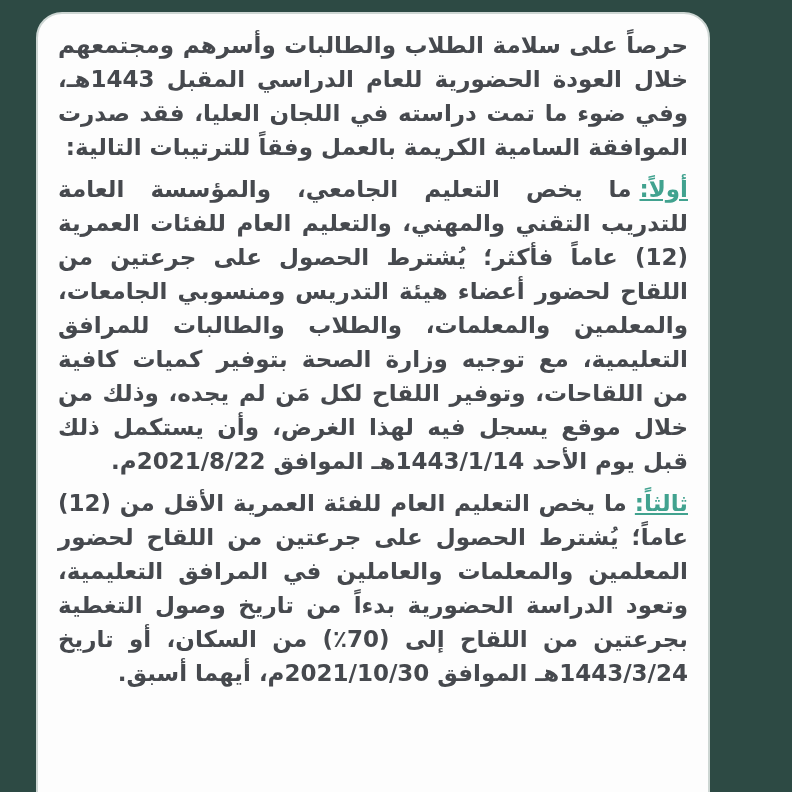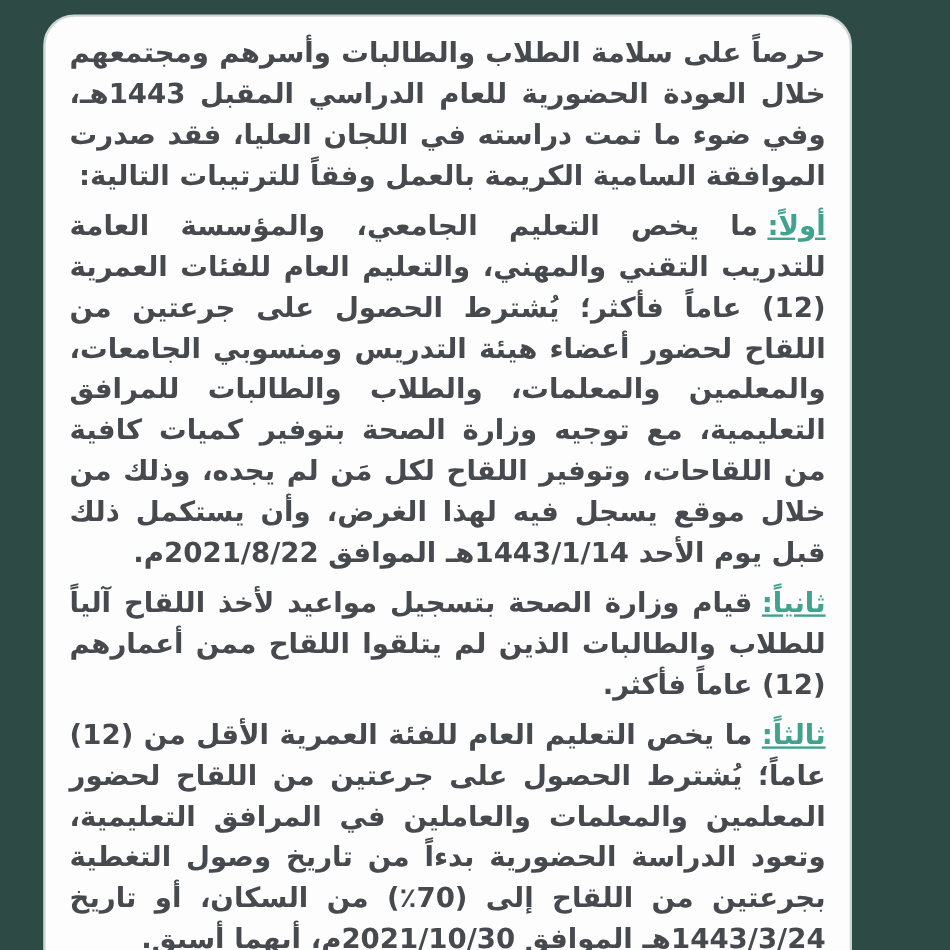--- a/index.html
+++ b/index.html
@@ -59,23 +59,20 @@
 <div class="page">
   <div class="card">
     <div class="doc-text">
 
       <p>حرصاً على سلامة الطلاب والطالبات وأسرهم ومجتمعهم خلال العودة الحضورية للعام الدراسي المقبل 1443هـ، وفي ضوء ما تمت دراسته في اللجان العليا، فقد صدرت الموافقة السامية الكريمة بالعمل وفقاً للترتيبات التالية:</p>
 
       <p>
         <span class="sec-label">أولاً:</span><span>ما يخص التعليم الجامعي، والمؤسسة العامة للتدريب التقني والمهني، والتعليم العام للفئات العمرية (12) عاماً فأكثر؛ يُشترط الحصول على جرعتين من اللقاح لحضور أعضاء هيئة التدريس ومنسوبي الجامعات، والمعلمين والمعلمات، والطلاب والطالبات للمرافق التعليمية، مع توجيه وزارة الصحة بتوفير كميات كافية من اللقاحات، وتوفير اللقاح لكل مَن لم يجده، وذلك من خلال موقع يسجل فيه لهذا الغرض، وأن يستكمل ذلك قبل يوم الأحد 1443/1/14هـ الموافق 2021/8/22م.</span>
       </p>
 
-      <p>
-        <span class="sec-label">ثانياً:</span><span>قيام وزارة الصحة بتسجيل مواعيد لأخذ اللقاح آلياً للطلاب والطالبات الذين لم يتلقوا اللقاح ممن أعمارهم (12) عاماً فأكثر.</span>
-      </p>
 
       <p>
         <span class="sec-label">ثالثاً:</span><span>ما يخص التعليم العام للفئة العمرية الأقل من (12) عاماً؛ يُشترط الحصول على جرعتين من اللقاح لحضور المعلمين والمعلمات والعاملين في المرافق التعليمية، وتعود الدراسة الحضورية بدءاً من تاريخ وصول التغطية بجرعتين من اللقاح إلى (70٪) من السكان، أو تاريخ 1443/3/24هـ الموافق 2021/10/30م، أيهما أسبق.</span>
       </p>
 
     </div>
   </div>
 </div>
 
 </body></html>

